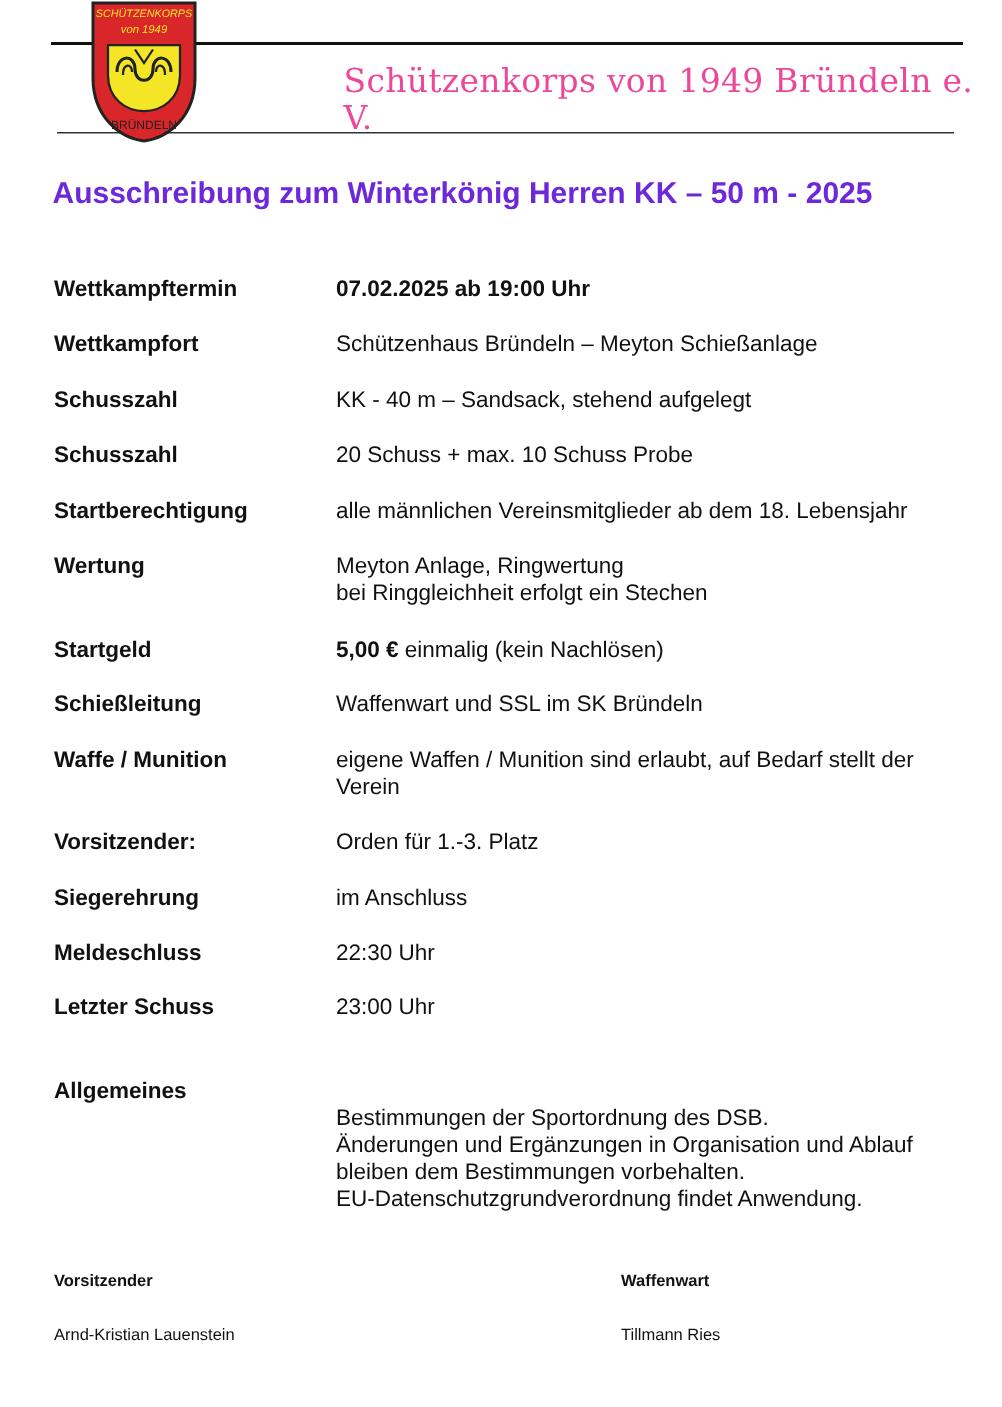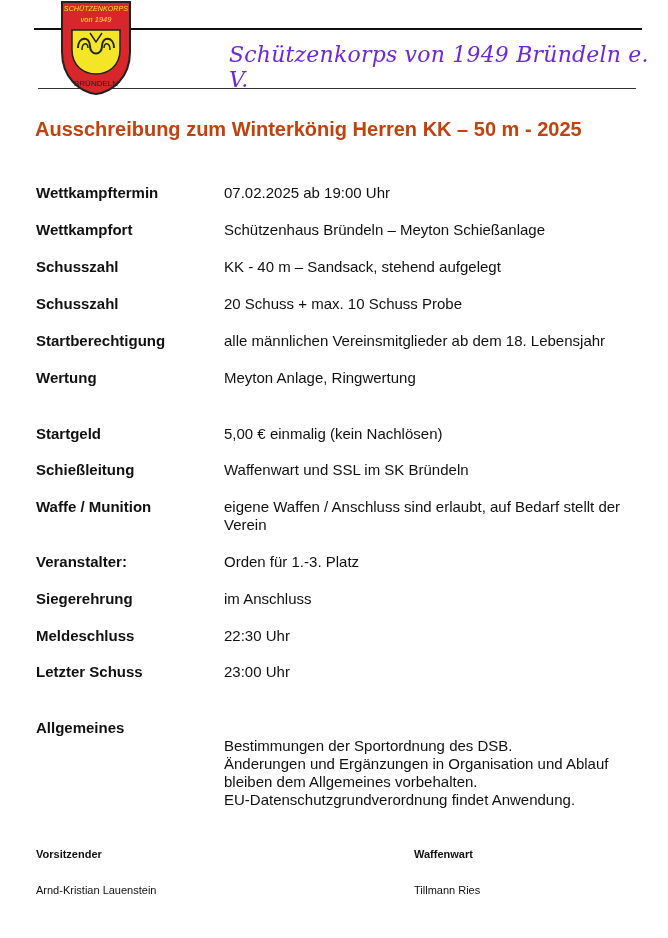--- a/index.html
+++ b/index.html
@@ -2,26 +2,26 @@
 <html><head>
 <meta charset="utf-8">
 <style>
   html, body { margin: 0; padding: 0; background: #ffffff; }
   body { width: 668px; height: 938px; position: relative; overflow: hidden;
          font-family: "Liberation Sans", sans-serif; color: #111; }
   .line-top { position: absolute; left: 34px; top: 28px; width: 608px; height: 2px; background: #111; }
   .line-bot { position: absolute; left: 38px; top: 88px; width: 598px; height: 1px; background: #333; }
   .logo { position: absolute; left: 60px; top: 0; width: 72px; height: 96px; }
   .org-name { position: absolute; left: 229px; top: 42px; font-family: "DejaVu Serif", serif;
-              font-style: italic; font-size: 22px; color: #6d28d9; letter-spacing: 0.2px; }
-  .title { position: absolute; left: 35px; top: 118px; font-size: 20px; font-weight: bold; color: #c2410c; }
+              font-size: 22px; color: #ec4899; letter-spacing: 0.2px; }
+  .title { position: absolute; left: 35px; top: 118px; font-size: 20px; font-weight: bold; color: #6d28d9; }
   .row { position: absolute; left: 36px; width: 610px; font-size: 15px; line-height: 18px; }
   .row .lbl { position: absolute; left: 0; top: 0; font-weight: bold; }
   .row .val { position: absolute; left: 188px; top: 0; width: 420px; }
-  .bold { font-weight: normal; }
+  .bold { font-weight: bold; }
   .sig { position: absolute; font-size: 11px; }
   .sig.b { font-weight: bold; }
   .sig.i { }
 </style>
 </head>
 <body>
 
 <div class="line-top"></div>
 <div class="line-bot"></div>
 
@@ -59,60 +59,61 @@
   <span class="val">20 Schuss + max. 10 Schuss Probe</span>
 </div>
 <div class="row" style="top:332px">
   <span class="lbl">Startberechtigung</span>
   <span class="val">alle männlichen Vereinsmitglieder ab dem 18. Lebensjahr</span>
 </div>
 <div class="row" style="top:369px">
   <span class="lbl">Wertung</span>
   <span class="val">
     <span>Meyton Anlage, Ringwertung</span><br>
+    <span>bei Ringgleichheit erfolgt ein Stechen</span>
   </span>
 </div>
 <div class="row" style="top:425px">
   <span class="lbl">Startgeld</span>
   <span class="val"><span class="bold">5,00 €</span><span> einmalig (kein Nachlösen)</span></span>
 </div>
 <div class="row" style="top:461px">
   <span class="lbl">Schießleitung</span>
   <span class="val">Waffenwart und SSL im SK Bründeln</span>
 </div>
 <div class="row" style="top:498px">
   <span class="lbl">Waffe / Munition</span>
   <span class="val">
-    <span>eigene Waffen / Anschluss sind erlaubt, auf Bedarf stellt der</span><br>
+    <span>eigene Waffen / Munition sind erlaubt, auf Bedarf stellt der</span><br>
     <span>Verein</span>
   </span>
 </div>
 <div class="row" style="top:553px">
-  <span class="lbl">Veranstalter:</span>
+  <span class="lbl">Vorsitzender:</span>
   <span class="val">Orden für 1.-3. Platz</span>
 </div>
 <div class="row" style="top:590px">
   <span class="lbl">Siegerehrung</span>
   <span class="val">im Anschluss</span>
 </div>
 <div class="row" style="top:627px">
   <span class="lbl">Meldeschluss</span>
   <span class="val">22:30 Uhr</span>
 </div>
 <div class="row" style="top:663px">
   <span class="lbl">Letzter Schuss</span>
   <span class="val">23:00 Uhr</span>
 </div>
 <div class="row" style="top:719px">
   <span class="lbl">Allgemeines</span>
   <span class="val">
     <br>
     <span>Bestimmungen der Sportordnung des DSB.</span><br>
     <span>Änderungen und Ergänzungen in Organisation und Ablauf</span><br>
-    <span>bleiben dem Allgemeines vorbehalten.</span><br>
+    <span>bleiben dem Bestimmungen vorbehalten.</span><br>
     <span>EU-Datenschutzgrundverordnung findet Anwendung.</span>
   </span>
 </div>
 
 <div class="sig b" style="left:36px; top:848px">Vorsitzender</div>
 <div class="sig i" style="left:36px; top:884px">Arnd-Kristian Lauenstein</div>
 <div class="sig b" style="left:414px; top:848px">Waffenwart</div>
 <div class="sig i" style="left:414px; top:884px">Tillmann Ries</div>
 
 </body></html>

